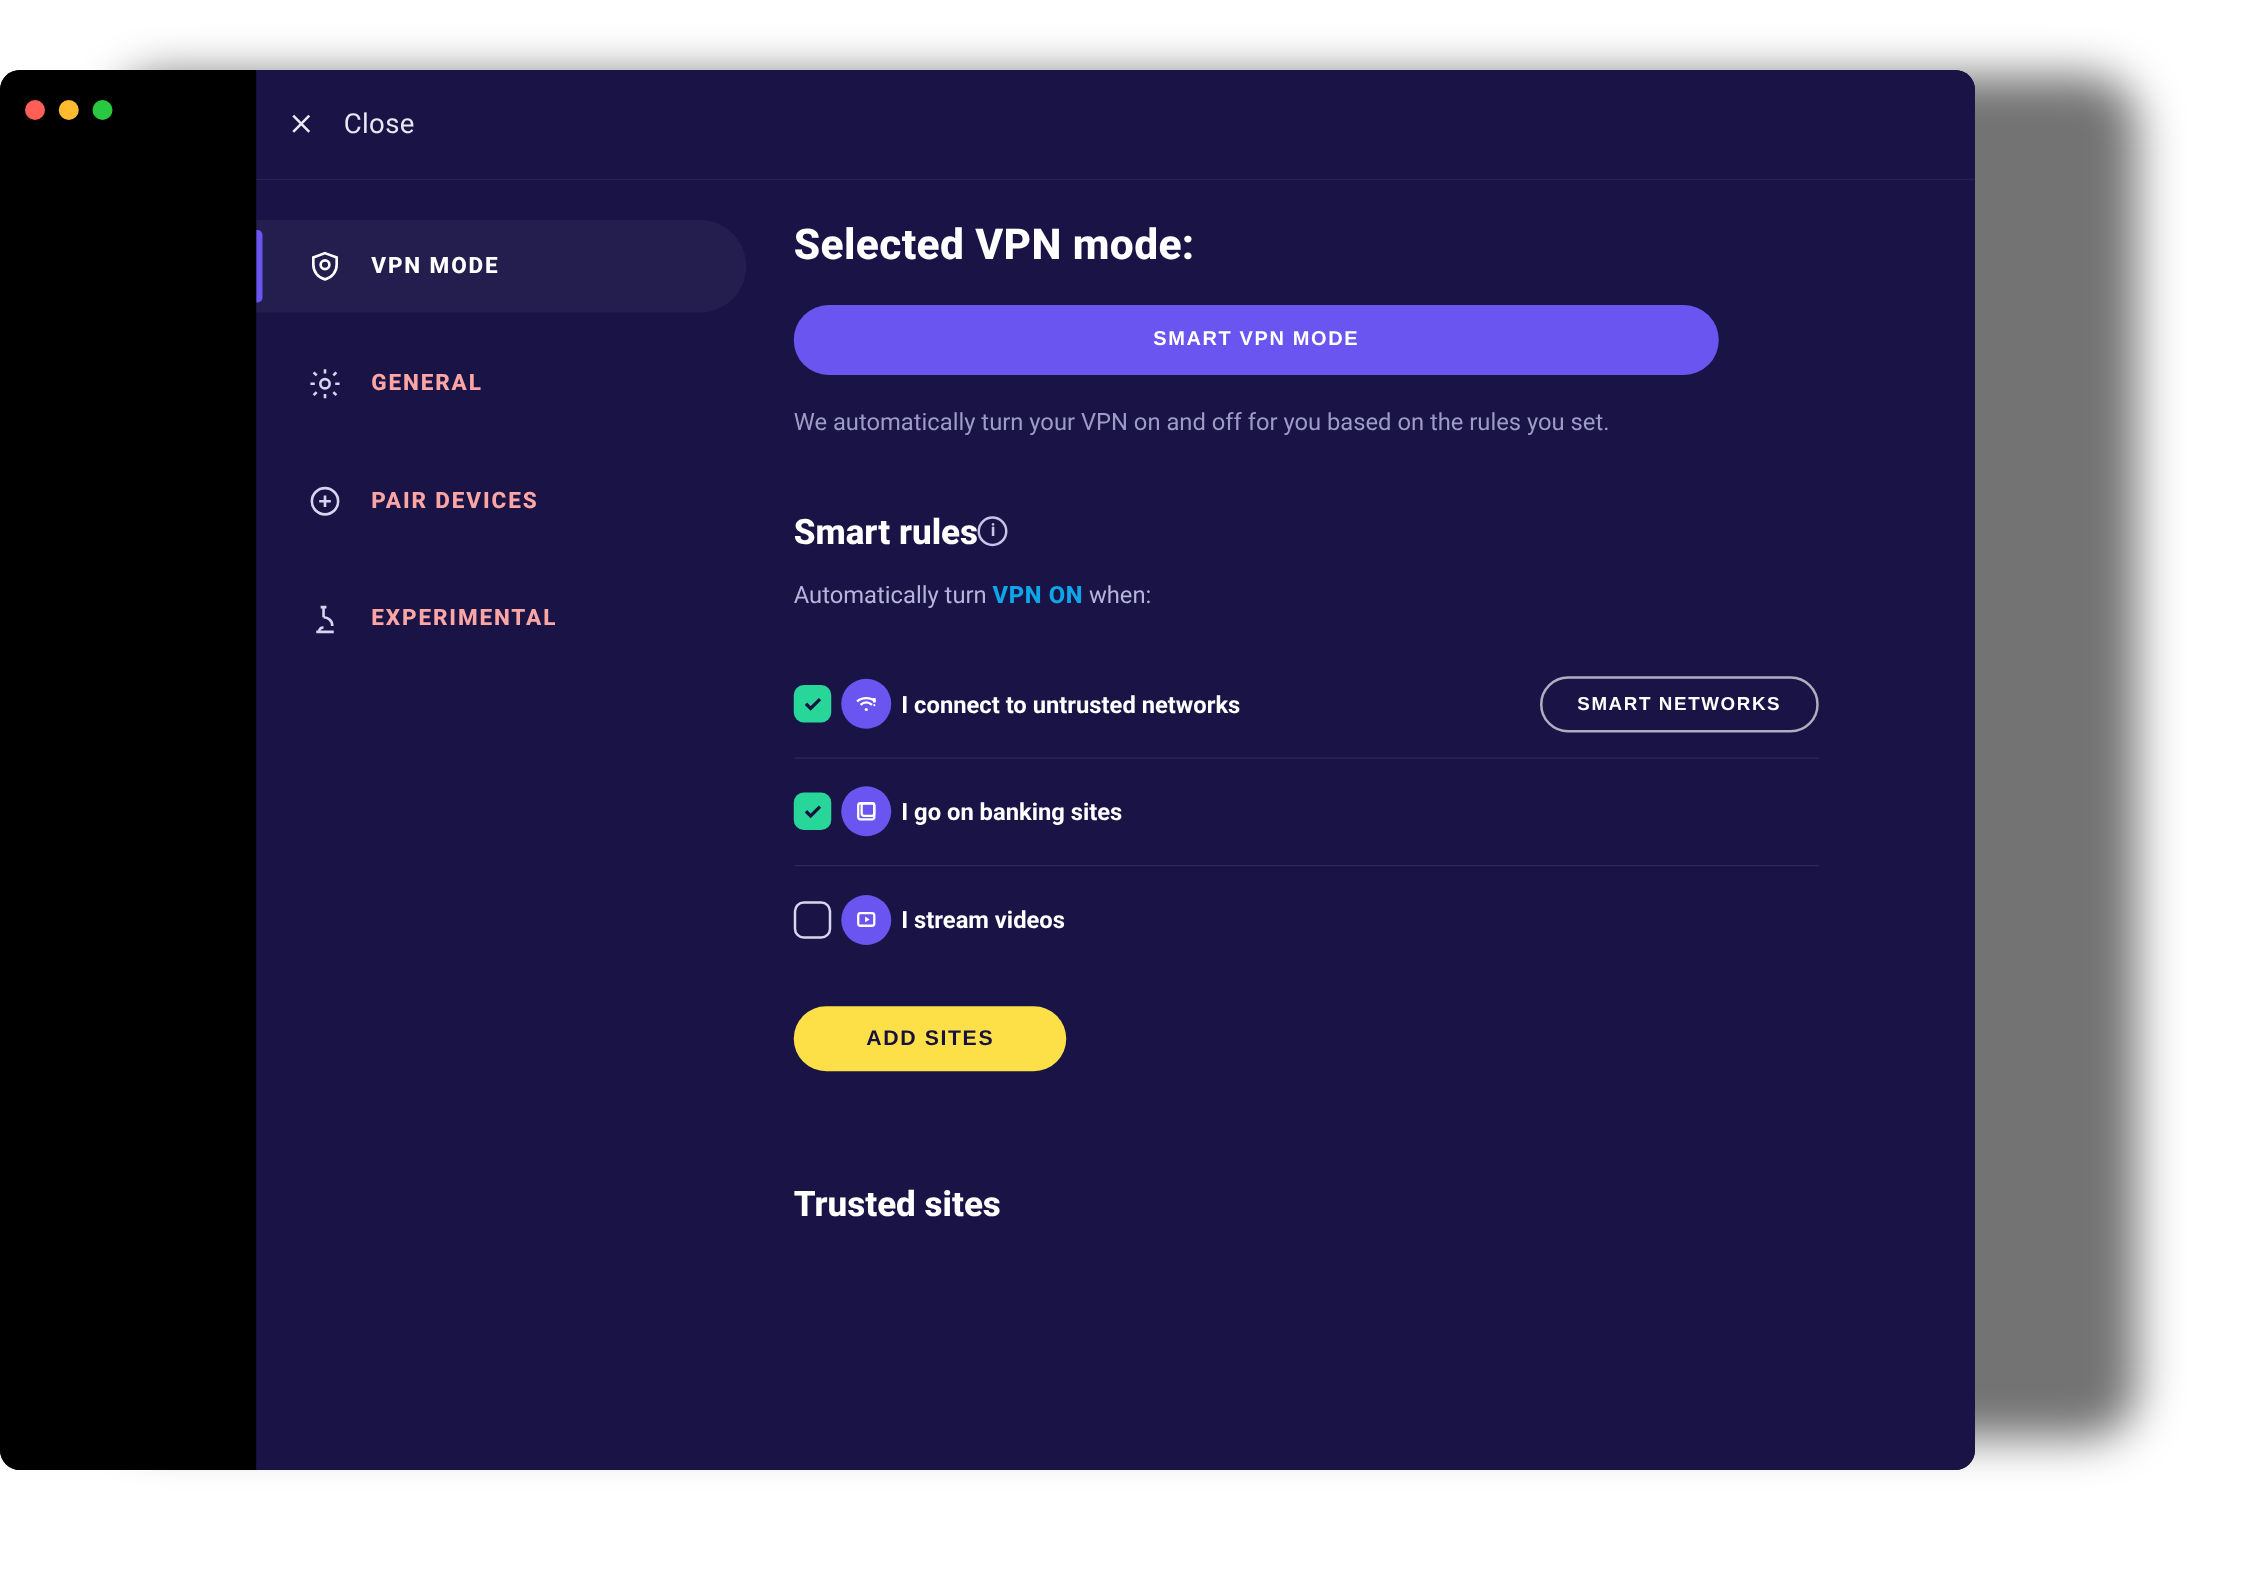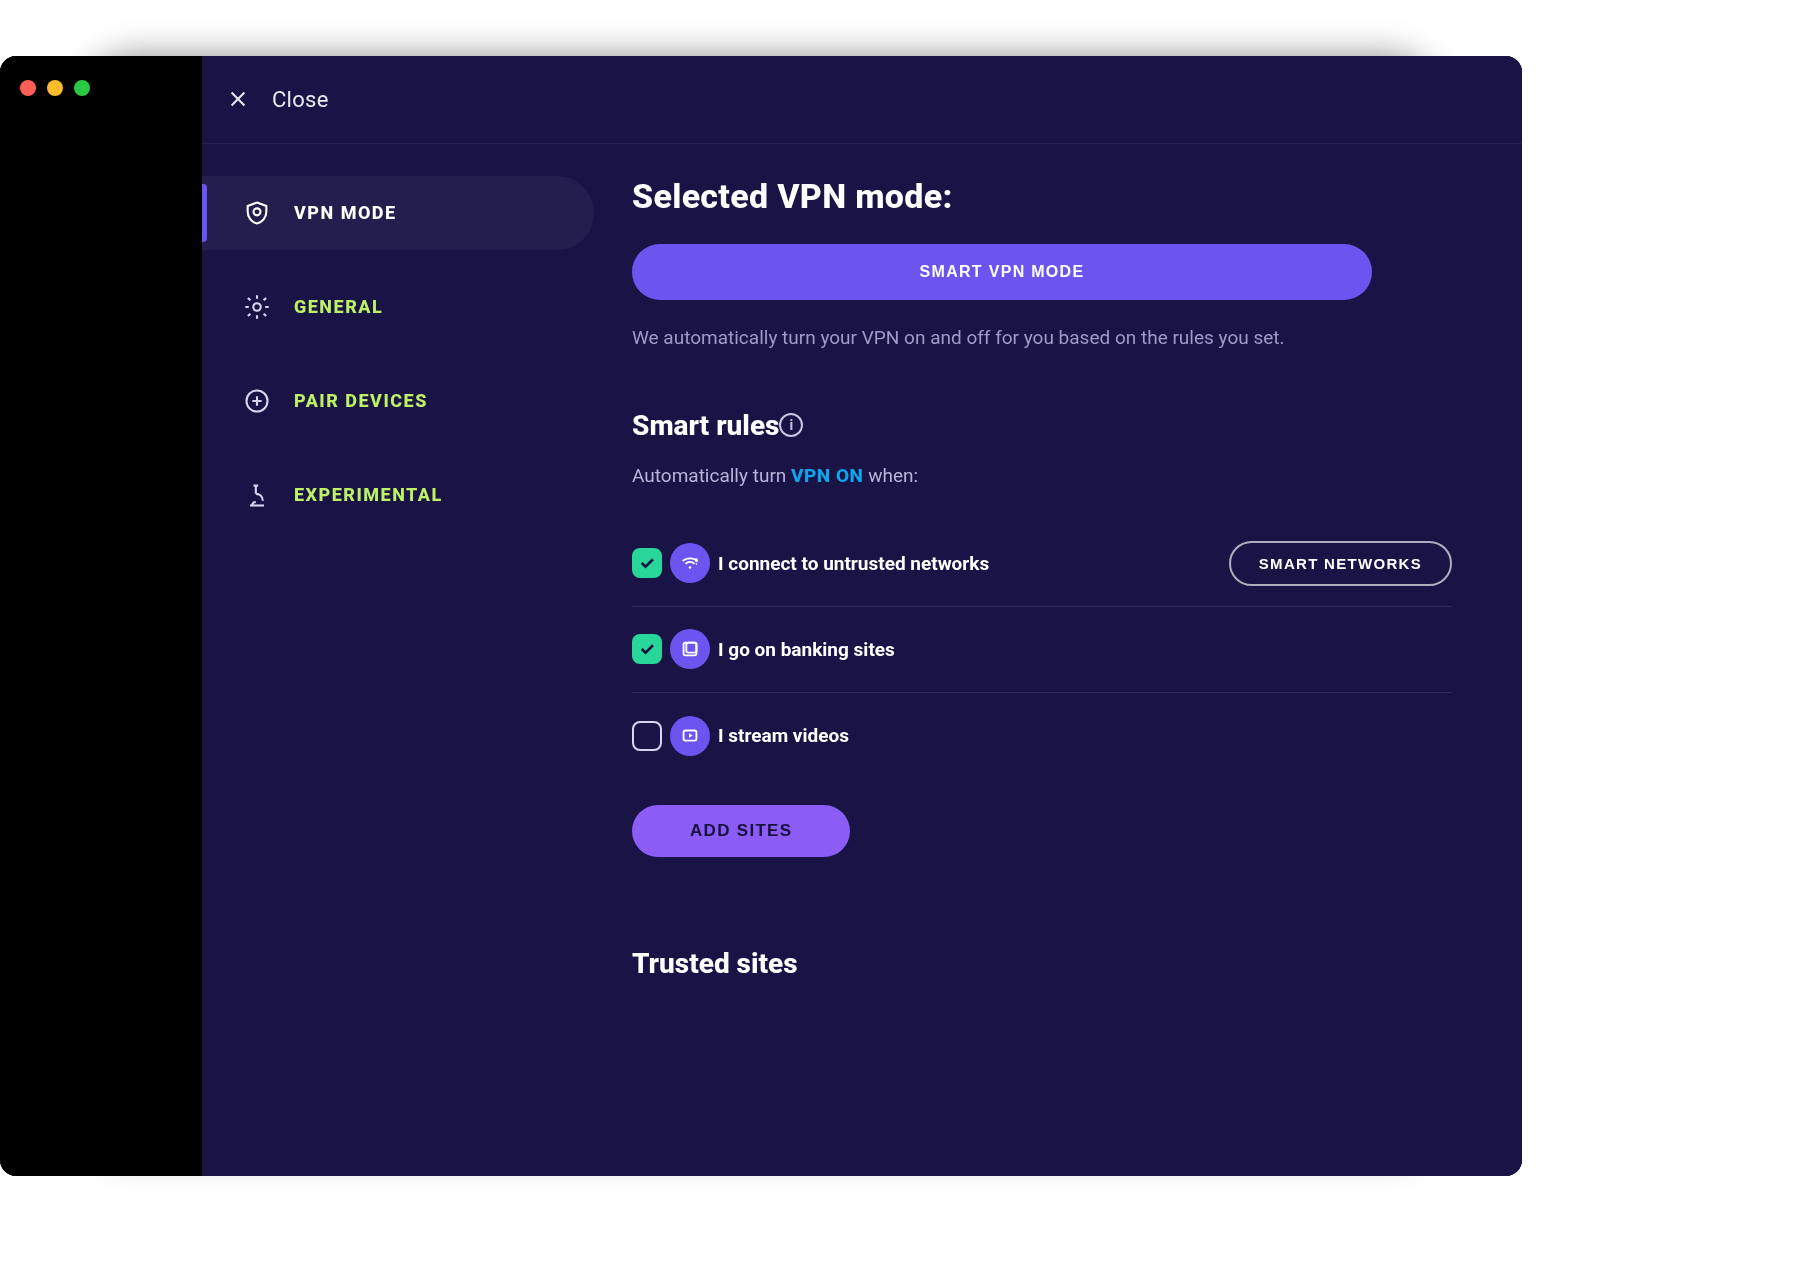--- a/index.html
+++ b/index.html
@@ -4,21 +4,21 @@
 <style>
   * { box-sizing: border-box; margin: 0; padding: 0; }
   html, body {
     width: 1800px;
     height: 1261px;
     background: transparent;
     font-family: -apple-system, "Segoe UI", Roboto, Helvetica, Arial, sans-serif;
     -webkit-font-smoothing: antialiased;
   }
   .stage {
-    width: 1522px;
+    width: 1800px;
     height: 1261px;
     position: relative;
     display: flex;
     align-items: center;
     justify-content: flex-start;
   }
   .shadow-blob {
     position: absolute;
     inset: 0;
     padding: 60px 90px 110px 90px;
@@ -120,21 +120,21 @@
     width:30px; height:30px;
     display:flex; align-items:center; justify-content:center;
     color:#d6d4ef;
   }
   .nav-item .nav-icon svg { width:28px; height:28px; stroke:currentColor; fill:none; stroke-width:1.8; }
   .nav-item .nav-label {
     font-size:18px;
     font-weight:800;
     letter-spacing:1.5px;
     text-transform:uppercase;
-    color:#bef264;
+    color:#fca5a5;
   }
   .nav-item.active {
     background: rgba(255,255,255,0.045);
   }
   .nav-item.active::before{
     content:"";
     position:absolute; left:0; top:8px; bottom:8px; width:5px;
     background:#6b55f1;
     border-radius: 0 4px 4px 0;
   }
@@ -251,21 +251,21 @@
     font-size:15px;
     font-weight:800;
     letter-spacing:1.3px;
     padding: 12px 28px;
     border-radius: 26px;
     cursor:pointer;
   }
 
   .add-sites {
     margin-top: 26px;
-    background:#8b5cf6;
+    background:#fde047;
     border:none;
     color:#16113d;
     font-size:17px;
     font-weight:800;
     letter-spacing:1.3px;
     padding: 16px 58px;
     border-radius: 30px;
     cursor:pointer;
   }
 

